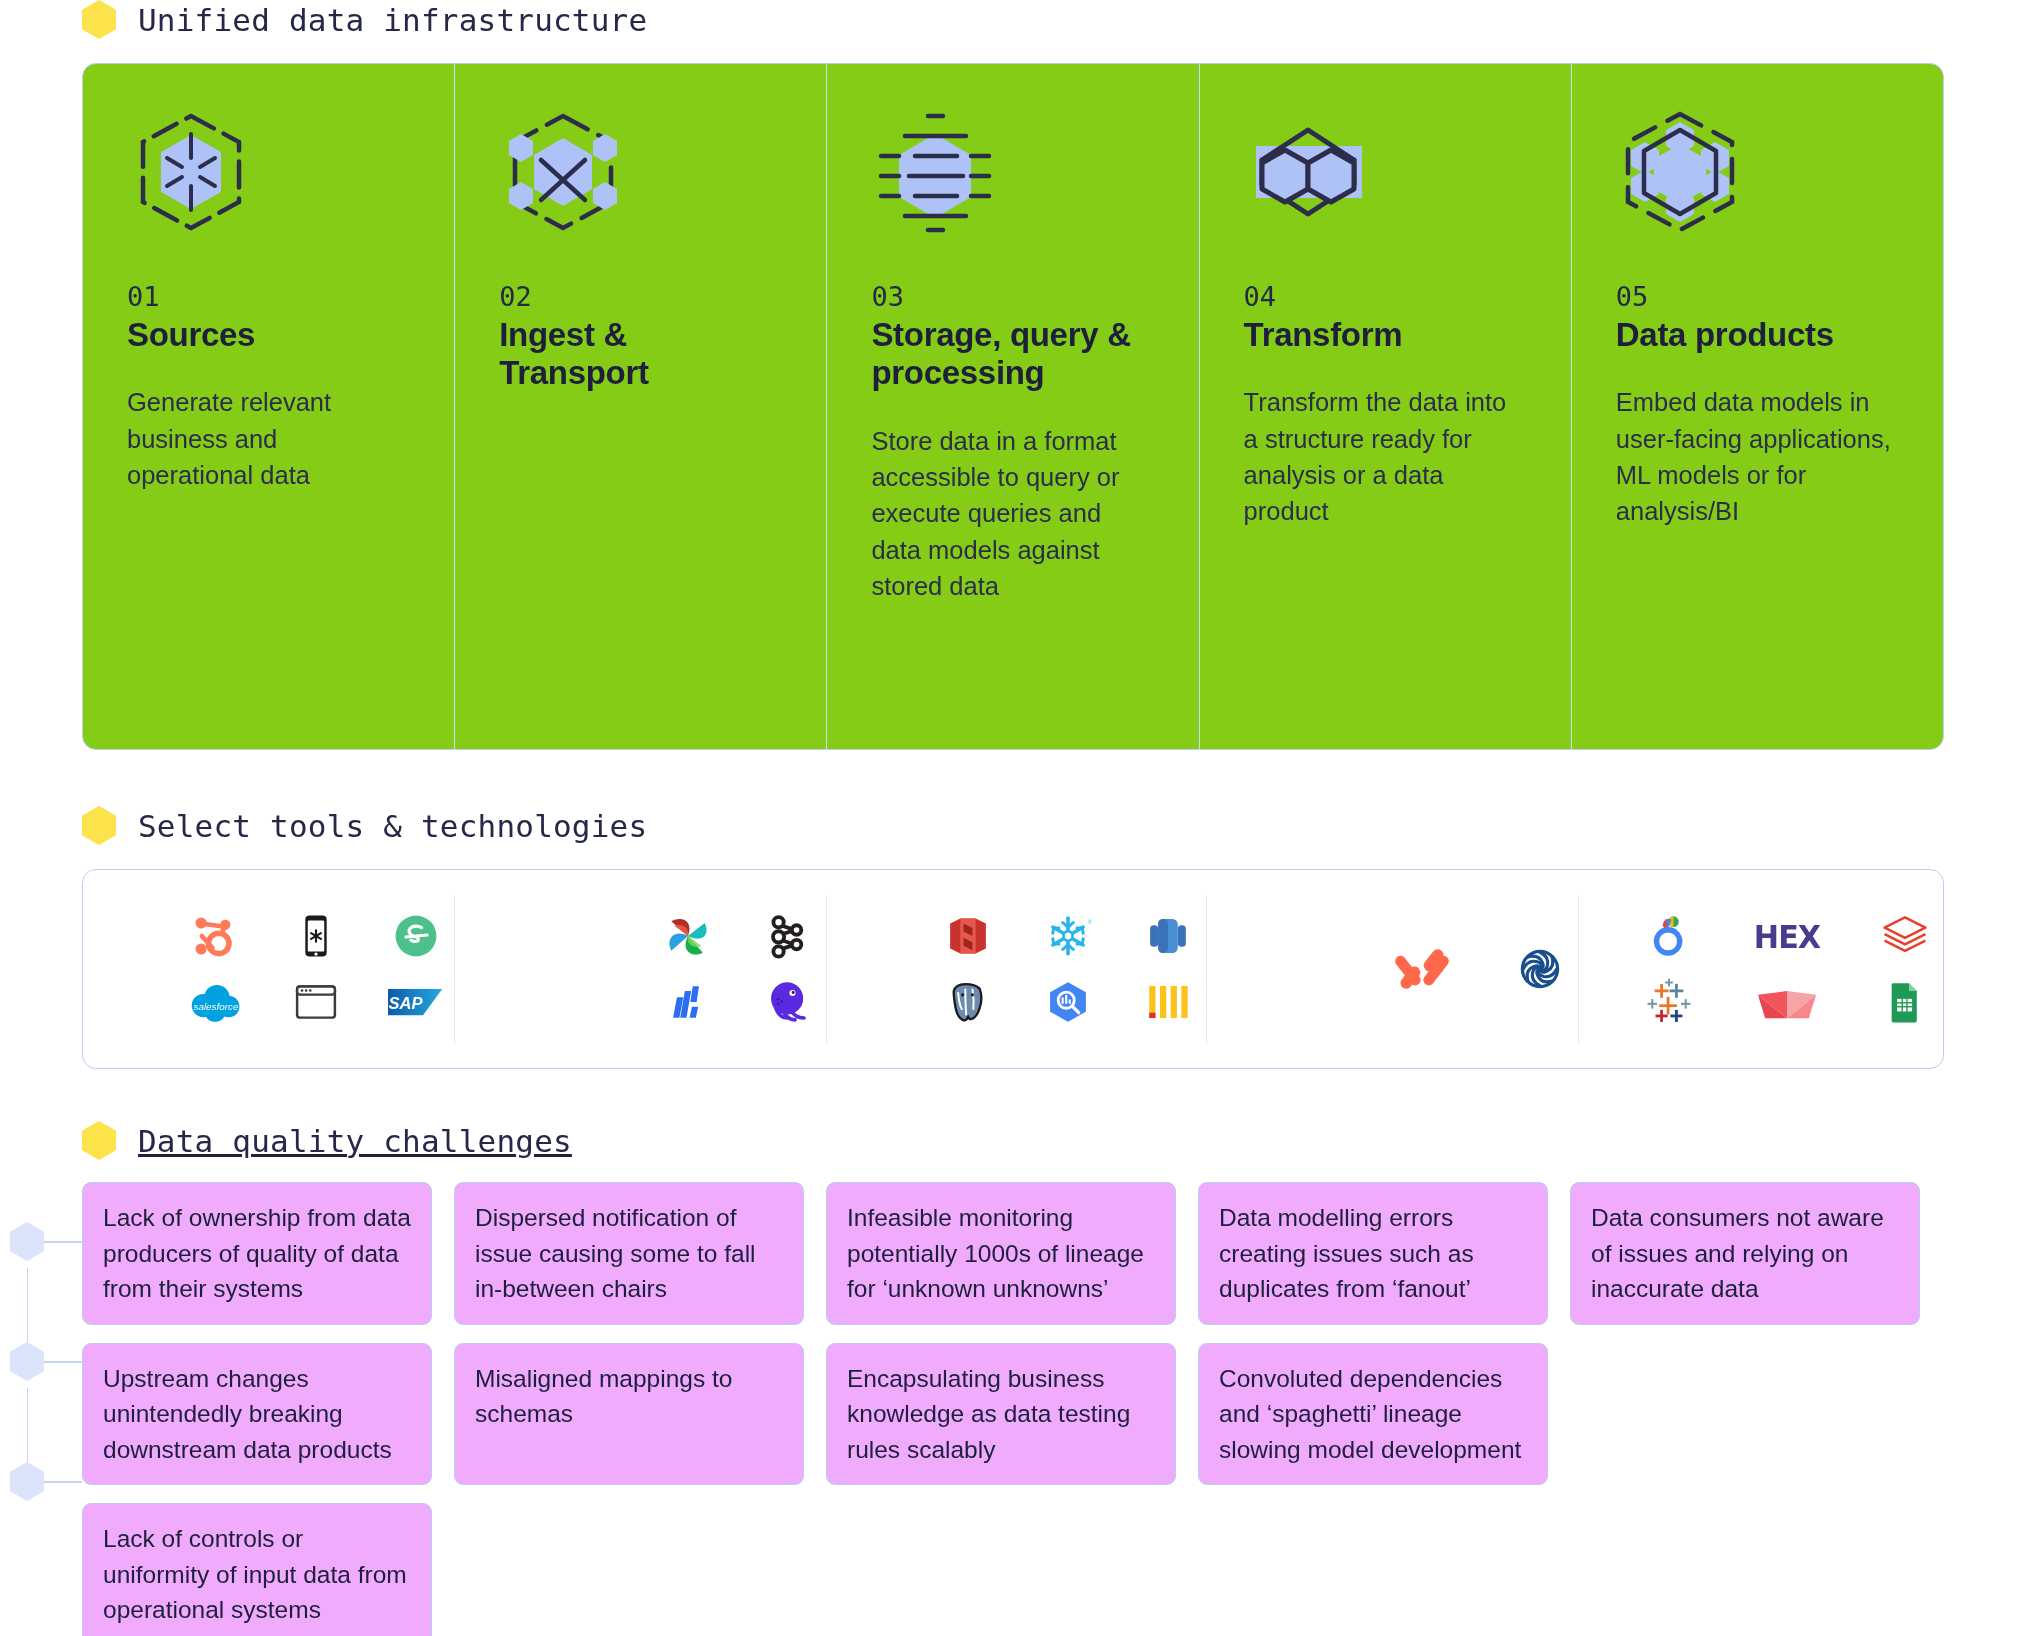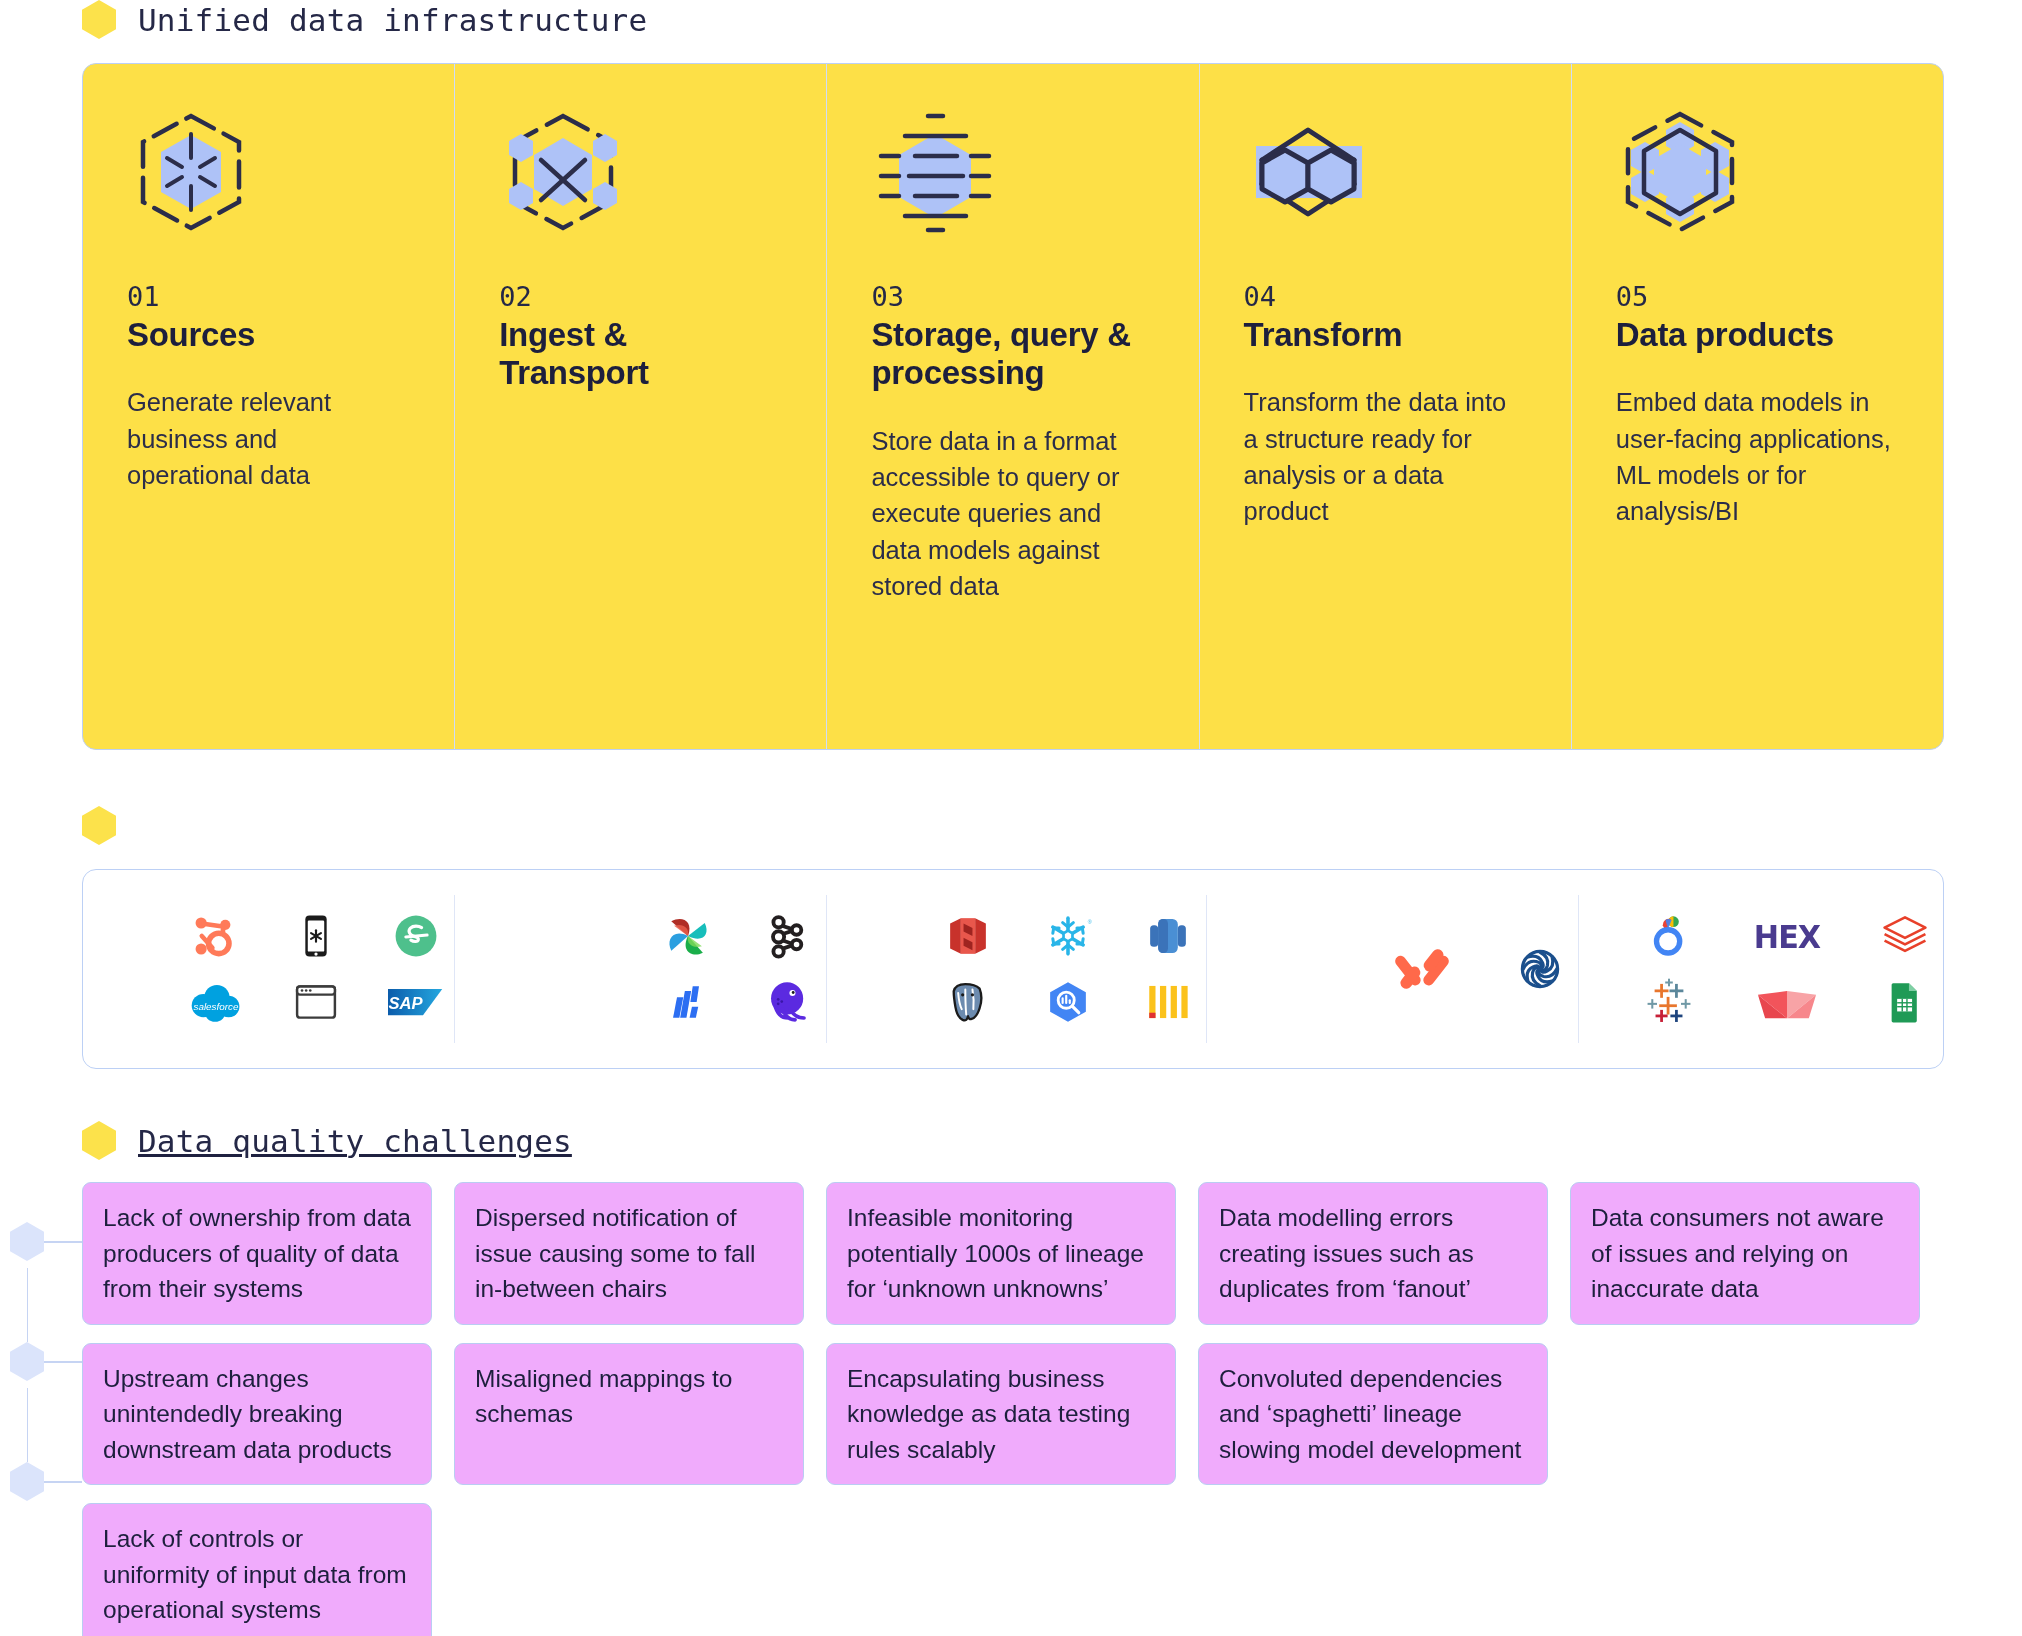--- a/index.html
+++ b/index.html
@@ -45,21 +45,21 @@
   }
 
   
   .pipeline {
     margin: 24px 0 0 80px;
     width: 1862px;
     height: 687px;
     box-sizing: border-box;
     border: 1.5px solid #bcd0f5;
     border-radius: 14px;
-    background: #fde047;
+    background: #84cc16;
     display: flex;
     overflow: hidden;
   }
   .stage {
     flex: 1 1 0;
     box-sizing: border-box;
     padding: 44px 44px 0 44px;
     border-right: 1.5px solid #cfdcf8;
     position: relative;
   }
@@ -320,20 +320,21 @@
         </svg>
       </div>
       <div class="stage-num">05</div>
       <div class="stage-name">Data products</div>
       <div class="stage-desc">Embed data models in user-facing applications, ML models or for analysis/BI</div>
     </div>
   </div>
 
   <div class="section-head tools-head">
     <span class="hex-bullet"></span>
+    <span class="section-title">Select tools &amp; technologies</span>
   </div>
 
   <div class="tools-panel">
 
     <div class="tool-group" style="flex:0 0 372px;">
       <div class="tool-grid">
         <div class="tool">
           <svg viewBox="0 0 56 56" width="52" height="52">
             <g fill="#FF7A59">
               <circle cx="12" cy="14" r="6"></circle>

